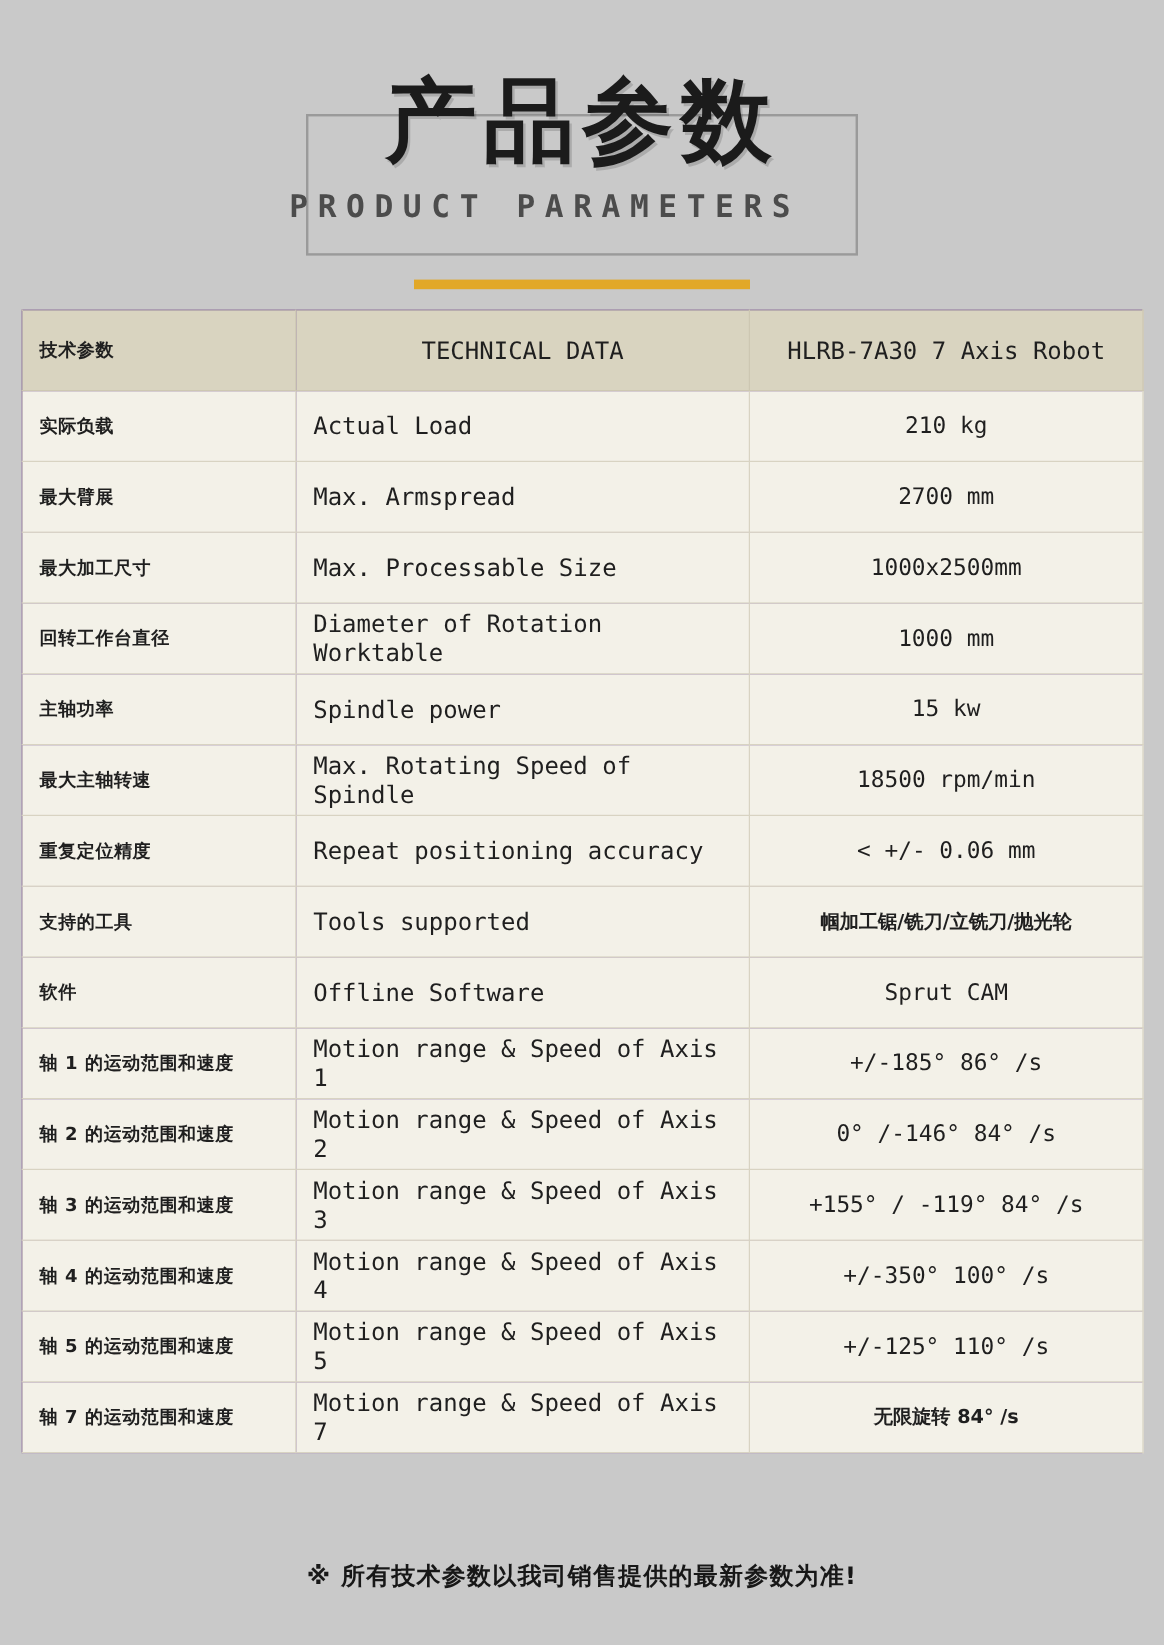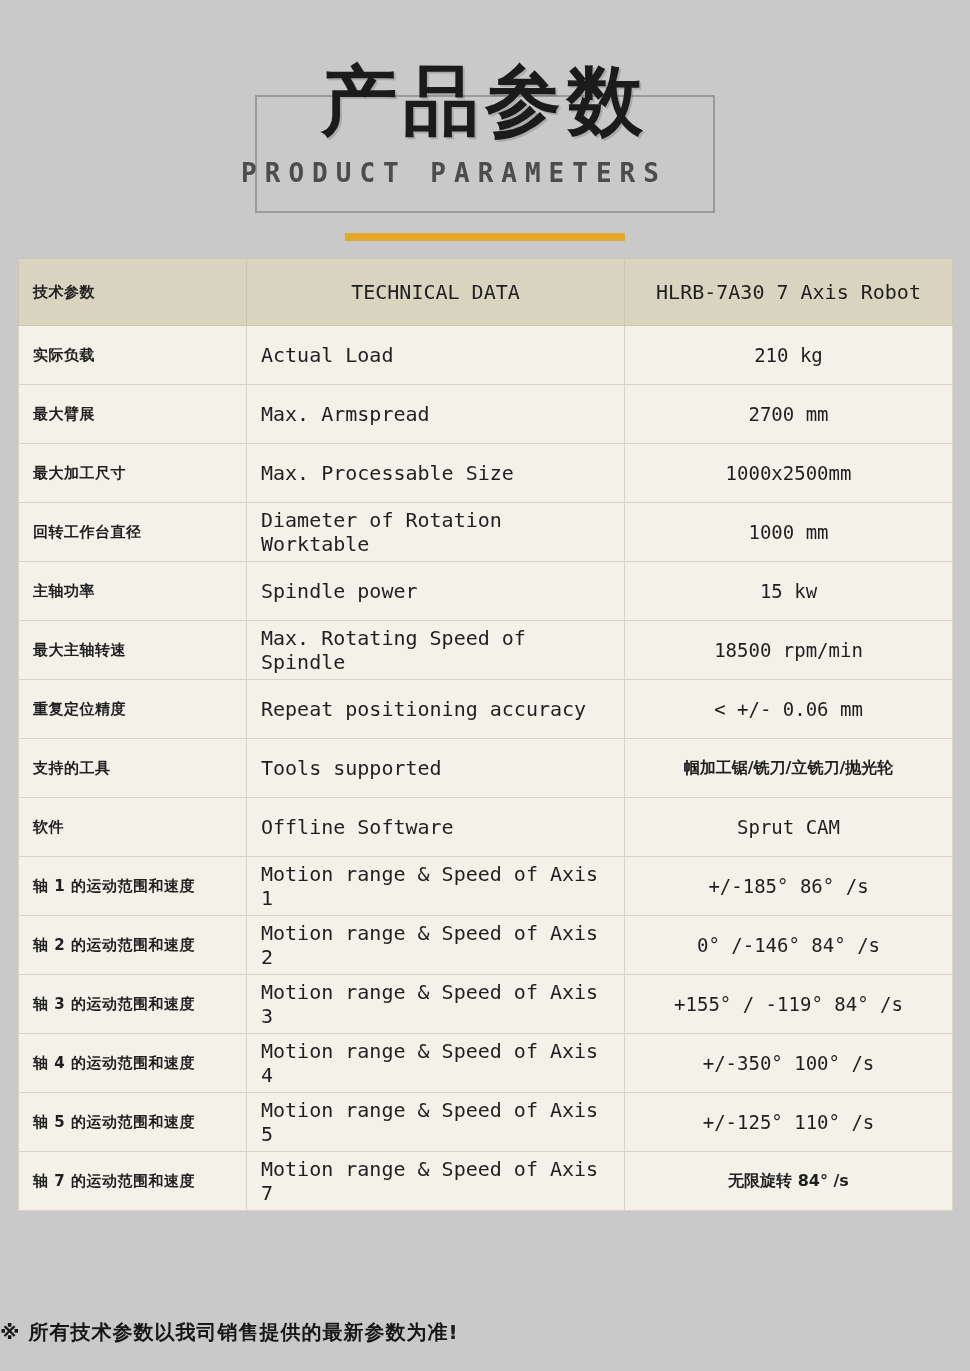--- a/index.html
+++ b/index.html
@@ -124,21 +124,21 @@
     font-size: 16px;
     font-weight: bold;
   }
 
   
   .footer {
     position: absolute;
     left: 0;
     top: 1300px;
     width: 970px;
-    margin-top: 19px;
+    text-align: center;
   }
   .footer-note {
     font-family: "DejaVu Sans", "Liberation Sans", sans-serif;
     font-size: 20px;
     font-weight: bold;
     color: #171717;
     letter-spacing: 1px;
     display: inline-block;
   }
   .footer-mark {

